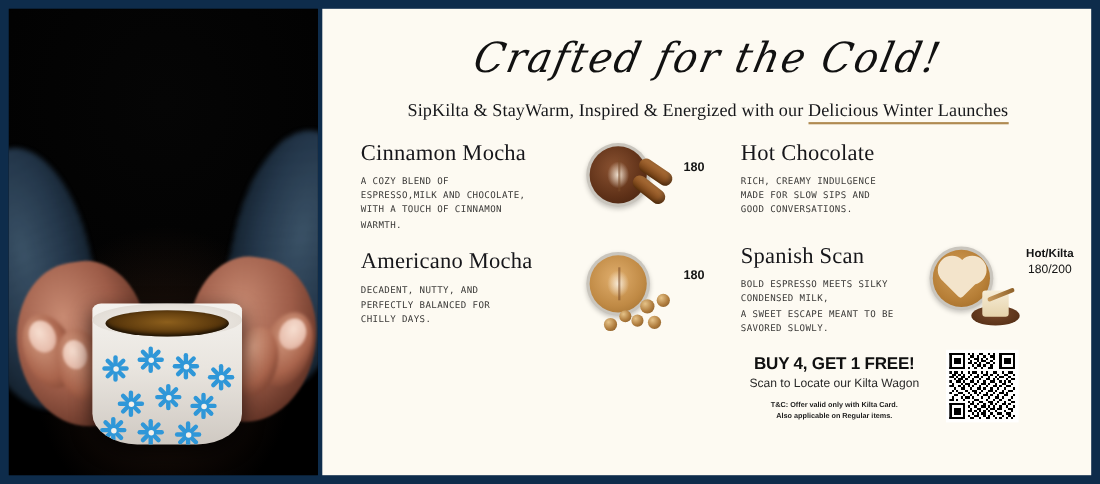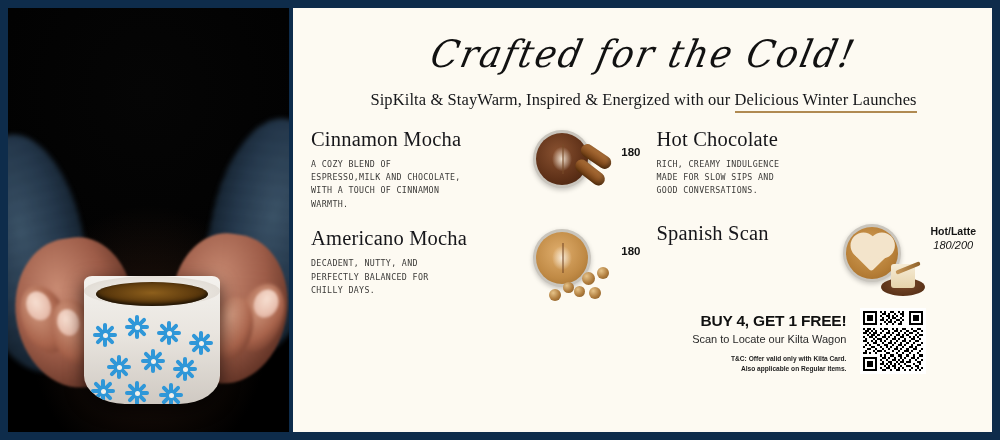--- a/index.html
+++ b/index.html
@@ -140,21 +140,21 @@
   }
 
   .columns {
     display: flex;
     margin-top: 16px;
     gap: 6px;
   }
   .col { width: 50%; }
   .col.right { padding-left: 10px; }
 
-  .item { display: flex; align-items: flex-start; }
+  .item { display: flex; align-items: flex-start; margin-left: 17px; }
   .item-text { flex: 1 1 auto; padding-top: 2px; }
   .item-name {
     font-family: "Liberation Serif", serif;
     font-size: 20.5px;
     font-weight: 400;
     color: #16161a;
     line-height: 1.12;
     letter-spacing: .2px;
   }
   .item-desc {
@@ -182,21 +182,21 @@
     color: #141414;
     padding-top: 18px;
     white-space: nowrap;
   }
   .price.stacked {
     padding-top: 2px;
     text-align: center;
     line-height: 1.35;
   }
   .price.stacked .ptype { display: block; font-size: 10.5px; }
-  .price.stacked .pval  { display: block; font-weight: normal; font-size: 11px; font-style: italic; }
+  .price.stacked .pval  { display: block; font-weight: normal; font-size: 11px; }
 
   
   .drink { position: relative; width: 82px; height: 74px; }
   .mug {
     position: absolute; left: 0; top: 2px;
     width: 58px; height: 58px;
     border-radius: 50%;
     box-shadow: 0 2px 5px rgba(0,0,0,.22);
     background: #c9c5bd;
   }
@@ -295,21 +295,21 @@
   }
 
   
   .promo {
     display: flex;
     align-items: flex-start;
     gap: 14px;
     margin-top: 12px;
     padding-left: 14px;
   }
-  .promo-text { padding-top: 4px; text-align: right; width: 176px; }
+  .promo-text { padding-top: 4px; text-align: center; width: 176px; }
   .promo-head {
     font-family: "Liberation Sans", sans-serif;
     font-weight: bold; font-size: 15.5px;
     color: #101010; letter-spacing: -.2px;
   }
   .promo-sub {
     margin-top: 3px;
     font-family: "Liberation Sans", sans-serif;
     font-size: 11px; color: #2a2a2a;
   }
@@ -532,33 +532,37 @@
             <div class="item-name">Hot Chocolate</div>
             <div class="item-desc">RICH, CREAMY INDULGENCE
 MADE FOR SLOW SIPS AND
 GOOD CONVERSATIONS.</div>
           </div>
         </div>
 
         <div class="item">
           <div class="item-text">
             <div class="item-name">Spanish Scan</div>
+            <div class="item-desc">BOLD ESPRESSO MEETS SILKY
+CONDENSED MILK,
+A SWEET ESCAPE MEANT TO BE
+SAVORED SLOWLY.</div>
           </div>
           <div class="item-media">
             <div class="drink">
               <div class="mug">
                   <div class="surface s-latte"></div>
                   <div class="art-heart"></div>
                 </div>
               <div class="plate"></div>
               <div class="cake"></div>
               <div class="cake-stick"></div>
             </div>
             <div class="price stacked">
-              <span class="ptype">Hot/Latte</span>
+              <span class="ptype">Hot/Kilta</span>
               <span class="pval">180/200</span>
             </div>
           </div>
         </div>
 
         <div class="promo">
           <div class="promo-text">
             <div class="promo-head">BUY 4, GET 1 FREE!</div>
             <div class="promo-sub">Scan to Locate our Kilta Wagon</div>
             <div class="promo-tc">

